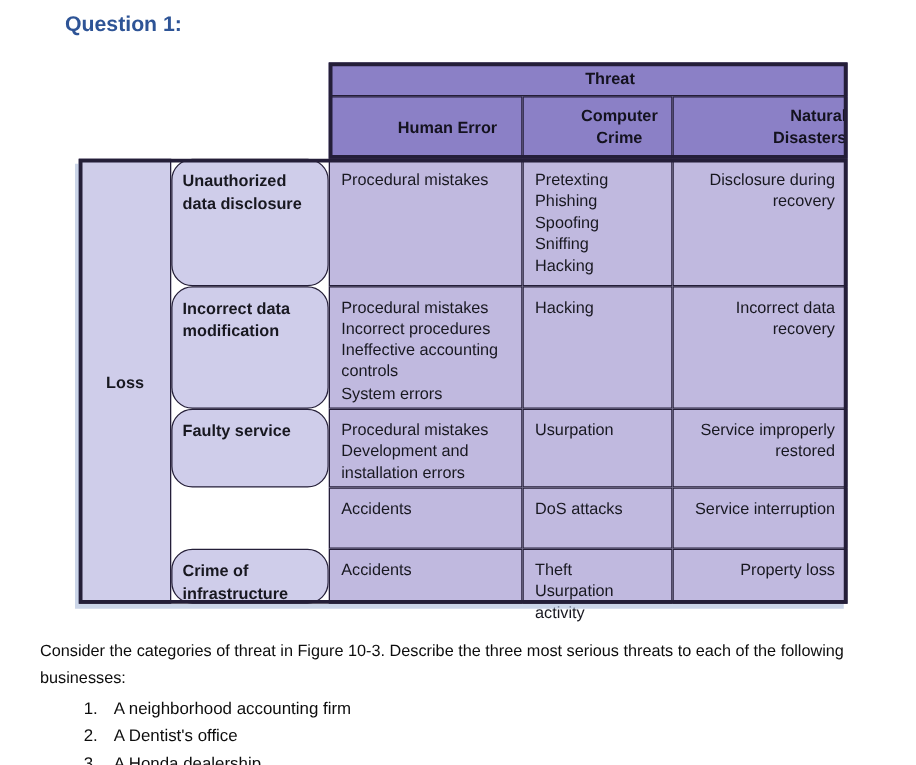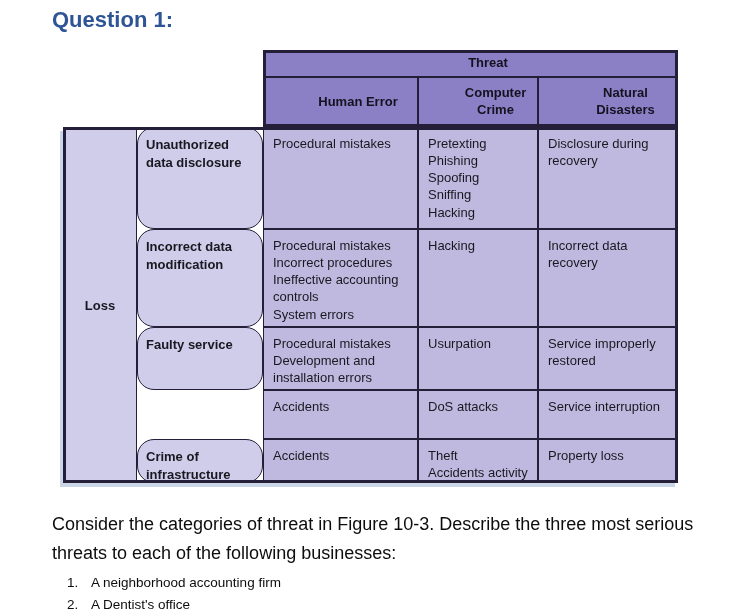--- a/index.html
+++ b/index.html
@@ -9,21 +9,21 @@
     width: 733px;
     height: 612px;
     font-family: "Liberation Sans", sans-serif;
     color: #111111;
     overflow: hidden;
   }
   .page { position: relative; width: 733px; height: 612px; }
 
   .page-title {
     margin: 10px 0 0 52px;
-    font-size: 22px;
+    font-size: 17px;
     line-height: 20px;
     font-weight: 600;
     color: var(--title, #2e5496);
   }
 
   .figure {
     position: relative;
     margin: 20px 0 0 63px;
     width: 615px;
     height: 433px;
@@ -65,40 +65,40 @@
     display: flex;
     align-items: center;
     justify-content: center;
   }
   .datacell {
     background: var(--data_bg, #c0b9df);
     padding: 7px 9px;
     white-space: pre-line;
     line-height: 1.32;
   } .c2 { grid-column: 2; } .c3 { grid-column: 3; }
-  .c4 { grid-column: 4; } .c5 { grid-column: 5; }
+  .c4 { grid-column: 4; } .c5 { grid-column: 5; text-align: right; }
   .r2 { grid-row: 2; } .r3 { grid-row: 3; } .r4 { grid-row: 4; }
   .r5 { grid-row: 5; } .r6 { grid-row: 6; } .r7 { grid-row: 7; }
   .threat-span { grid-column: 3 / 6; grid-row: 1; }
   .loss-span   { grid-column: 1; grid-row: 3 / 8; }
 
   .outline {
     position: absolute;
     box-sizing: border-box;
     border: 3px solid var(--border, #241e38);
     pointer-events: none;
   }
   .outline-header { left: 200px; top: 0; width: 415px; height: 77px; }
   .outline-body   { left: 0; top: 77px; width: 615px; height: 356px;
                     box-shadow: -3px 4px 0 rgba(160, 178, 214, 0.55); }
 
   .prompt {
-    margin: 27px 0 0 52px;
+    margin: 27px 0 0 32px;
     width: 676px;
-    font-size: 18px;
+    font-size: 13px;
     line-height: 1.62;
     color: #0d0d0d;
   }
   .biz-list {
     margin: 4px 0 0 52px;
     padding-left: 30px;
     font-size: 13.5px;
     line-height: 22px;
     color: #0d0d0d;
   }
@@ -146,21 +146,21 @@
       <div class="cell datacell c5 r5">Service improperly restored</div>
       <div class="cell datacell c4 r5">Usurpation</div>
 
       <div class="cell datacell c3 r6">Accidents</div>
       <div class="cell datacell c4 r6">DoS attacks</div>
       <div class="cell datacell c5 r6">Service interruption</div>
 
       <div class="cell labelcell c2 r7">Crime of infrastructure</div>
       <div class="cell datacell c3 r7">Accidents</div>
       <div class="cell datacell c4 r7">Theft
-Accidents activity</div>
+Usurpation activity</div>
       <div class="cell datacell c5 r7">Property loss</div>
 
     </div>
     <div class="outline outline-header"></div>
     <div class="outline outline-body"></div>
   </div>
 
   <p class="prompt">Consider the categories of threat in Figure 10-3. Describe the three most serious threats to each of the following businesses:</p>
 
   <ol class="biz-list">

